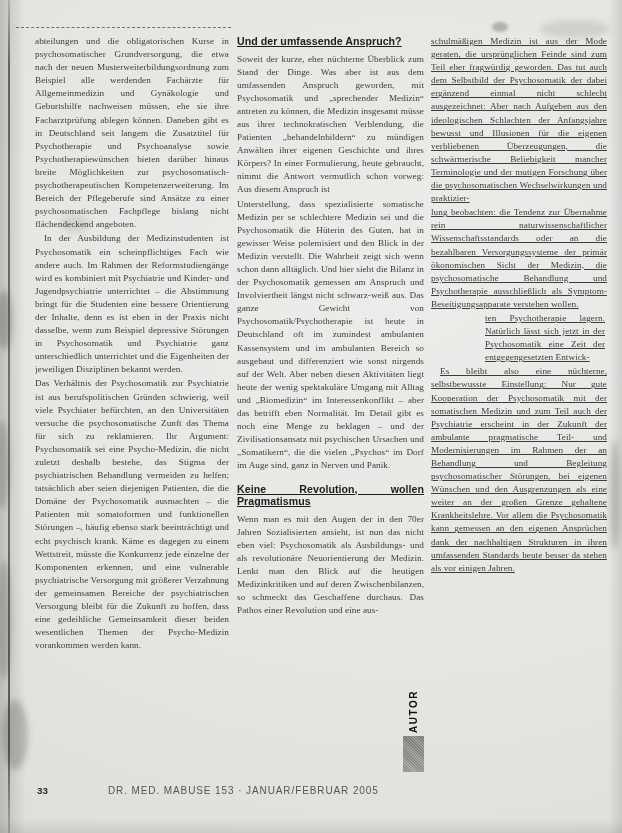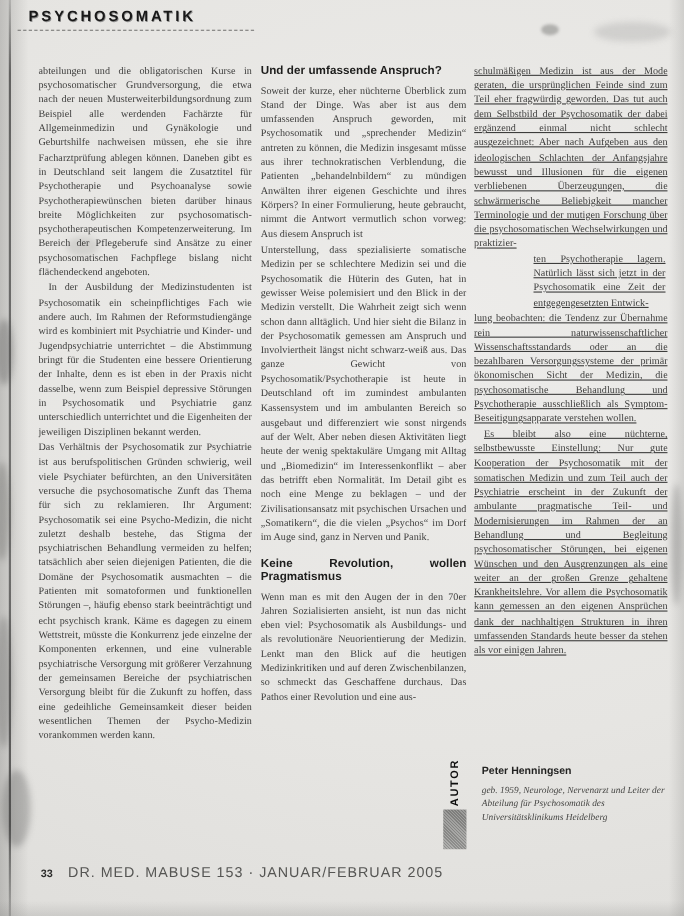--- a/index.html
+++ b/index.html
@@ -33,31 +33,31 @@
   
   .kicker{position:absolute;left:26px;top:7px;
     font-family:"Liberation Sans", sans-serif;font-weight:bold;
     font-size:13.5px;letter-spacing:2.6px;color:#181818;
     text-shadow:0.6px 0.6px 0 rgba(120,120,120,.8);
     filter:blur(.3px);}
   .kicker-rule{position:absolute;left:16px;top:27px;width:215px;height:0;
     border-bottom:1.5px dashed #6f6f6d;filter:blur(.3px);}
 
   
-  .col{position:absolute;top:58px;overflow:hidden;}
+  .col{position:absolute;top:35px;overflow:hidden;}
   .col1{left:35px;width:194px;height:732px;}
   .col2{left:237px;width:187px;height:722px;}
   .col3{left:431px;width:176px;height:642px;text-decoration:underline;}
   .bodytext{font-size:9.2px;line-height:13.1px;text-align:justify;color:#3d3d3c;
     letter-spacing:.05px;filter:blur(.36px);}
   .para{margin:0 0 1px 0;}
   .para.indent{text-indent:9px;}
   .subhead{font-family:"Liberation Sans", sans-serif;font-weight:bold;
     font-size:10.6px;line-height:12.5px;color:#1d1d1c;margin:10px 0 5px 0;
-    filter:blur(.3px);}
+    filter:blur(.3px);text-decoration:underline;}
   .subhead.first{margin-top:0;}
   .narrow-left{width:72px;}      
   .narrow-right{margin-left:54px;width:120px;} 
 
   
   .pullquote{position:absolute;left:314px;top:231px;width:168px;
     font-style:italic;font-size:10.2px;line-height:16.6px;text-align:center;
     color:#4b4b49;filter:blur(.4px);}
 
   
@@ -72,75 +72,70 @@
       linear-gradient(to bottom,#9a9a98,#b7b7b5);
     filter:blur(.3px);}
   .author-text{margin-left:13px;padding-top:6px;width:168px;}
   .author-name{font-family:"Liberation Sans", sans-serif;font-weight:bold;
     font-size:9.6px;color:#232322;margin-bottom:6px;filter:blur(.35px);}
   .author-bio{font-style:italic;font-size:8.5px;line-height:11.8px;color:#454543;
     filter:blur(.38px);}
 
   
   .footer{position:absolute;left:37px;top:785px;display:flex;align-items:baseline;
-    font-family:"Liberation Sans", sans-serif;filter:blur(.35px);}
+    font-family:"Liberation Sans", sans-serif;filter:blur(.35px);gap:46px;}
   .page-number{font-weight:bold;font-size:9.8px;color:#2a2a29;margin-right:14px;}
-  .journal-line{font-size:13px;letter-spacing:.9px;color:#555553;}
+  .journal-line{font-size:10px;letter-spacing:.9px;color:#555553;}
 </style>
 </head>
 <body>
 
 <div class="page">
 
   <div class="edge-shade-left"></div>
   <div class="edge-shade-right"></div>
   <div class="edge-shade-bottom"></div>
   <div class="spine-line"></div>
   <div class="smudge sm1"></div>
   <div class="smudge sm2"></div>
   <div class="smudge sm3"></div>
   <div class="smudge sm4"></div>
   <div class="smudge sm5"></div>
   <div class="smudge sm6"></div>
   <div class="smudge sm7"></div>
   <div class="smudge sm8"></div>
 
-  <div class="kicker">PSYCHOSOMATIK</div>
   <div class="kicker-rule"></div>
 
   <div class="col col1 bodytext">
     <p class="para">abteilungen und die obligatorischen Kurse in psychosomatischer Grundversorgung, die etwa nach der neuen Musterweiterbildungsordnung zum Beispiel alle werdenden Fachärzte für Allgemeinmedizin und Gynäkologie und Geburtshilfe nachweisen müssen, ehe sie ihre Facharztprüfung ablegen können. Daneben gibt es in Deutschland seit langem die Zusatztitel für Psychotherapie und Psychoanalyse sowie Psychotherapiewünschen bieten darüber hinaus breite Möglichkeiten zur psychosomatisch-psychotherapeutischen Kompetenzerweiterung. Im Bereich der Pflegeberufe sind Ansätze zu einer psychosomatischen Fachpflege bislang nicht flächendeckend angeboten.</p>
     <p class="para indent">In der Ausbildung der Medizinstudenten ist Psychosomatik ein scheinpflichtiges Fach wie andere auch. Im Rahmen der Reformstudiengänge wird es kombiniert mit Psychiatrie und Kinder- und Jugendpsychiatrie unterrichtet – die Abstimmung bringt für die Studenten eine bessere Orientierung der Inhalte, denn es ist eben in der Praxis nicht dasselbe, wenn zum Beispiel depressive Störungen in Psychosomatik und Psychiatrie ganz unterschiedlich unterrichtet und die Eigenheiten der jeweiligen Disziplinen bekannt werden.</p>
     <p class="para">Das Verhältnis der Psychosomatik zur Psychiatrie ist aus berufspolitischen Gründen schwierig, weil viele Psychiater befürchten, an den Universitäten versuche die psychosomatische Zunft das Thema für sich zu reklamieren. Ihr Argument: Psychosomatik sei eine Psycho-Medizin, die nicht zuletzt deshalb bestehe, das Stigma der psychiatrischen Behandlung vermeiden zu helfen; tatsächlich aber seien diejenigen Patienten, die die Domäne der Psychosomatik ausmachten – die Patienten mit somatoformen und funktionellen Störungen –, häufig ebenso stark beeinträchtigt und echt psychisch krank. Käme es dagegen zu einem Wettstreit, müsste die Konkurrenz jede einzelne der Komponenten erkennen, und eine vulnerable psychiatrische Versorgung mit größerer Verzahnung der gemeinsamen Bereiche der psychiatrischen Versorgung bleibt für die Zukunft zu hoffen, dass eine gedeihliche Gemeinsamkeit dieser beiden wesentlichen Themen der Psycho-Medizin vorankommen werden kann.</p>
   </div>
 
   <div class="col col2 bodytext">
     <div class="subhead first">Und der umfassende Anspruch?</div>
     <p class="para">Soweit der kurze, eher nüchterne Überblick zum Stand der Dinge. Was aber ist aus dem umfassenden Anspruch geworden, mit Psychosomatik und „sprechender Medizin“ antreten zu können, die Medizin insgesamt müsse aus ihrer technokratischen Verblendung, die Patienten „behandelnbildern“ zu mündigen Anwälten ihrer eigenen Geschichte und ihres Körpers? In einer Formulierung, heute gebraucht, nimmt die Antwort vermutlich schon vorweg: Aus diesem Anspruch ist</p>
     <p class="para">Unterstellung, dass spezialisierte somatische Medizin per se schlechtere Medizin sei und die Psychosomatik die Hüterin des Guten, hat in gewisser Weise polemisiert und den Blick in der Medizin verstellt. Die Wahrheit zeigt sich wenn schon dann alltäglich. Und hier sieht die Bilanz in der Psychosomatik gemessen am Anspruch und Involviertheit längst nicht schwarz-weiß aus. Das ganze Gewicht von Psychosomatik/Psychotherapie ist heute in Deutschland oft im zumindest ambulanten Kassensystem und im ambulanten Bereich so ausgebaut und differenziert wie sonst nirgends auf der Welt. Aber neben diesen Aktivitäten liegt heute der wenig spektakuläre Umgang mit Alltag und „Biomedizin“ im Interessenkonflikt – aber das betrifft eben Normalität. Im Detail gibt es noch eine Menge zu beklagen – und der Zivilisationsansatz mit psychischen Ursachen und „Somatikern“, die die vielen „Psychos“ im Dorf im Auge sind, ganz in Nerven und Panik.</p>
     <div class="subhead">Keine Revolution, wollen Pragmatismus</div>
     <p class="para">Wenn man es mit den Augen der in den 70er Jahren Sozialisierten ansieht, ist nun das nicht eben viel: Psychosomatik als Ausbildungs- und als revolutionäre Neuorientierung der Medizin. Lenkt man den Blick auf die heutigen Medizinkritiken und auf deren Zwischenbilanzen, so schmeckt das Geschaffene durchaus. Das Pathos einer Revolution und eine aus-</p>
   </div>
 
   <div class="col col3 bodytext">
     <p class="para">schulmäßigen Medizin ist aus der Mode geraten, die ursprünglichen Feinde sind zum Teil eher fragwürdig geworden. Das tut auch dem Selbstbild der Psychosomatik der dabei ergänzend einmal nicht schlecht ausgezeichnet: Aber nach Aufgeben aus den ideologischen Schlachten der Anfangsjahre bewusst und Illusionen für die eigenen verbliebenen Überzeugungen, die schwärmerische Beliebigkeit mancher Terminologie und der mutigen Forschung über die psychosomatischen Wechselwirkungen und praktizier-</p>
+    <p class="para">lung beobachten: die Tendenz zur Übernahme rein naturwissenschaftlicher Wissenschaftsstandards oder an die bezahlbaren Versorgungssysteme der primär ökonomischen Sicht der Medizin, die psychosomatische Behandlung und Psychotherapie ausschließlich als Symptom-Beseitigungsapparate verstehen wollen.</p>
     <p class="para narrow-right">ten Psychotherapie lagern. Natürlich lässt sich jetzt in der Psychosomatik eine Zeit der entgegengesetzten Entwick-</p>
-    <p class="para">lung beobachten: die Tendenz zur Übernahme rein naturwissenschaftlicher Wissenschaftsstandards oder an die bezahlbaren Versorgungssysteme der primär ökonomischen Sicht der Medizin, die psychosomatische Behandlung und Psychotherapie ausschließlich als Symptom-Beseitigungsapparate verstehen wollen.</p>
     <p class="para indent">Es bleibt also eine nüchterne, selbstbewusste Einstellung: Nur gute Kooperation der Psychosomatik mit der somatischen Medizin und zum Teil auch der Psychiatrie erscheint in der Zukunft der ambulante pragmatische Teil- und Modernisierungen im Rahmen der an Behandlung und Begleitung psychosomatischer Störungen, bei eigenen Wünschen und den Ausgrenzungen als eine weiter an der großen Grenze gehaltene Krankheitslehre. Vor allem die Psychosomatik kann gemessen an den eigenen Ansprüchen dank der nachhaltigen Strukturen in ihren umfassenden Standards heute besser da stehen als vor einigen Jahren.</p>
   </div>
 
 
   <div class="authorbox">
     <div class="author-strip">
       <div class="author-label">AUTOR</div>
       <div class="author-photo"></div>
-    </div>
-    <div class="author-text">
-      <div class="author-name">Peter Henningsen</div>
-      <div class="author-bio">geb. 1959, Neurologe, Nervenarzt und Leiter der Abteilung für Psychosomatik des Universitätsklinikums Heidelberg</div>
     </div>
   </div>
 
   <div class="footer">
     <span class="page-number">33</span>
     <span class="journal-line">DR. MED. MABUSE 153 · JANUAR/FEBRUAR 2005</span>
   </div>
 
 </div>
 

